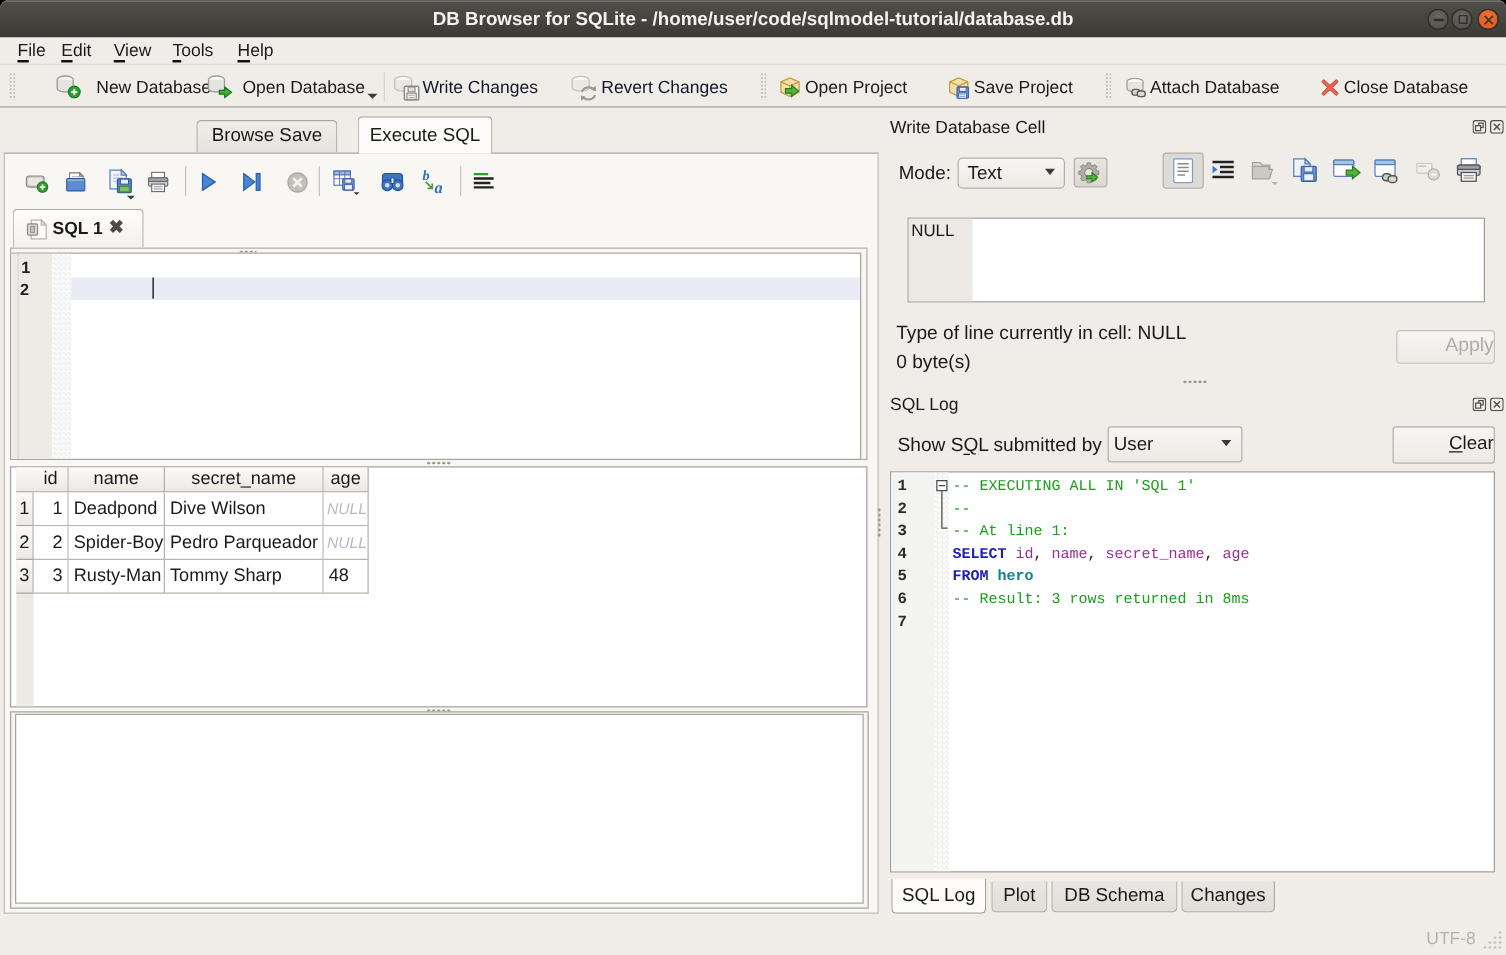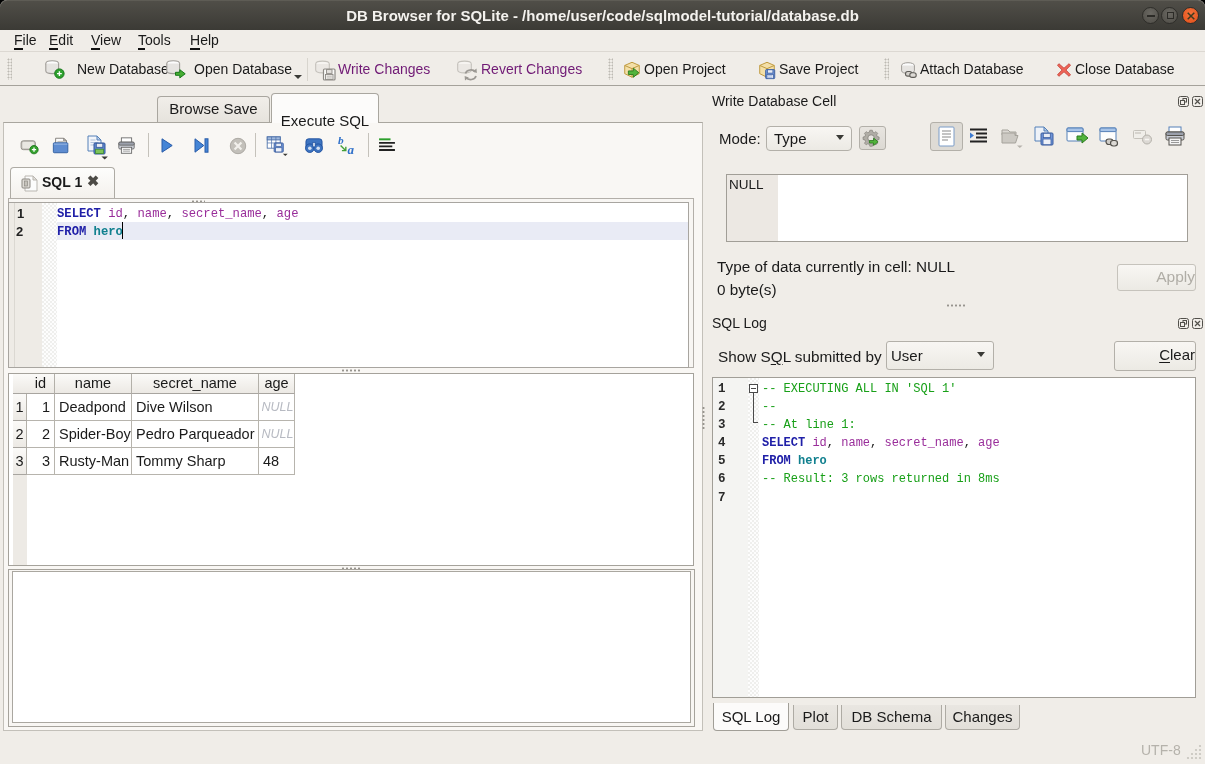--- a/index.html
+++ b/index.html
@@ -11,21 +11,21 @@
 .wbtn{position:absolute;top:6px;width:17px;height:17px;border-radius:50%;background:radial-gradient(circle at 50% 35%,#6a6862,#4e4c46);border:1px solid #2e2d29}
 .wbtn.close{background:radial-gradient(circle at 50% 35%,#f4713a,#e1501a)}
 .wsym{position:absolute;color:#2c2b27;font-weight:bold}
 
 #menubar{position:absolute;left:0;top:30px;width:1205px;height:22px;background:#f0ede8;border-bottom:1px solid #dcd8d2}
 .mitem{position:absolute;top:2px}
 .mitem u{text-decoration:none;border-bottom:2px solid #111;padding-bottom:0px}
 
 #toolbar{position:absolute;left:0;top:53px;width:1205px;height:33px;background:#f0ede8;border-bottom:1px solid #a5a29b}
 .tbtxt{position:absolute;top:8px;white-space:nowrap}
-.tbtxt.dis{color:#701a75}
+.tbtxt.dis{color:#0f172a}
 .grip{position:absolute;width:5px;background-image:radial-gradient(circle,#bdbab3 0.9px,transparent 1.1px);background-size:3px 3px}
 .vsep{position:absolute;width:1px;background:#d8d5ce}
 
 .tab{position:absolute;border:1px solid #a9a69f;border-bottom:none;border-radius:4px 4px 0 0;background:linear-gradient(#f1eee9,#e6e3dd);text-align:center;font-size:15px}
 .tab.active{background:#fcfbfa}
 
 #paneframe{position:absolute;left:3px;top:122px;width:700px;height:609px;border:1px solid #c3c0b9;border-top:1px solid #a9a69f;background:#f9f7f4}
 
 .wbox{position:absolute;background:#fff;border:1px solid #a5a29b}
 .mono{font-family:"Liberation Mono",monospace}
@@ -130,21 +130,21 @@
           <rect x="9.8" y="10.8" width="6.4" height="4.6" rx="2.2" fill="#dedbd6" stroke="#5f5d58" stroke-width="1.1"></rect>
         </svg></span>
   <span class="tbtxt" style="left:920px">Attach Database</span>
   <span id="ic-closedb" class="icon" style="left:1057px;top:10px"><svg width="14" height="14" viewBox="0 0 14 14">
           <path d="M1.9 0.7 L7 5.2 L12.1 0.7 L13.5 2.3 L8.9 7 L13.5 11.7 L12.1 13.3 L7 8.8 L1.9 13.3 L0.5 11.7 L5.1 7 L0.5 2.3 Z" fill="#ee6558" stroke="#c23a30" stroke-width="0.8"></path>
         </svg></span>
   <span class="tbtxt" style="left:1075px">Close Database</span>
 </div>
 
 <div class="tab" style="left:157px;top:96px;width:113px;height:26px;padding-top:3px">Browse Save</div>
-<div class="tab active" style="left:271px;top:93px;width:108px;height:30px;padding-top:18px;z-index:3">Execute SQL</div>
+<div class="tab active" style="left:286px;top:93px;width:108px;height:30px;padding-top:6px;z-index:3">Execute SQL</div>
 <div id="paneframe"></div>
 
 <div id="sqlicons" class="abs" style="left:8px;top:130px;width:688px;height:34px">
 <span class="icon" style="left:12px;top:9px"><svg width="20" height="16" viewBox="0 0 22 18">
           <rect x="1" y="2" width="16" height="10" rx="2.5" fill="#c9c6c0" stroke="#8d8a84"></rect>
           <rect x="2.5" y="3.5" width="13" height="7" rx="1.5" fill="#e9e7e2"></rect>
           <circle cx="15.5" cy="12" r="4.7" fill="#33a02c" stroke="#1e7a1e"></circle>
           <path d="M15.5 9.6 v4.8 M13.1 12 h4.8" stroke="#fff" stroke-width="1.5"></path>
         </svg></span>
 <span class="icon" style="left:44px;top:6px"><svg width="19" height="19" viewBox="0 0 21 21">
@@ -224,22 +224,20 @@
 
 <div class="abs" style="left:8px;top:198px;width:686px;height:170px;border:1px solid #b3afa9;background:#f8f6f3"></div>
 <div class="dots-h" style="left:191px;top:200px;width:14px"></div>
 <div class="wbox" style="left:8px;top:202px;width:681px;height:166px;border-color:#a8a5a0"></div>
 <div class="abs" style="left:9px;top:203px;width:33px;height:164px;background:#eeebe6"></div>
 <div class="abs" style="left:14px;top:203px;width:1px;height:164px;background:#dbd8d2"></div>
 <div class="abs" style="left:42px;top:203px;width:15px;height:164px;background:repeating-conic-gradient(#efefed 0% 25%,#fdfdfd 0% 50%);background-size:4px 4px"></div>
 <span class="abs" style="left:17px;top:206px;font-size:13px;font-weight:bold;color:#222">1</span>
 <span class="abs" style="left:16px;top:224px;font-size:13px;font-weight:bold;color:#222">2</span>
 <div class="abs" style="left:57px;top:222px;width:631px;height:18px;background:#e9ebf5"></div>
-<div class="abs mono" style="left:57px;top:205px;font-size:12.2px;line-height:18px;white-space:pre"><span class="kw">SELECT</span> <span class="idt">id</span>, <span class="idt">name</span>, <span class="idt">secret_name</span>, <span class="idt">age</span>
-<span class="kw">FROM</span> <span class="tbl">hero</span></div>
 <div class="abs" style="left:121.5px;top:222px;width:1.5px;height:17px;background:#000"></div>
 <div class="dots-h" style="left:341px;top:369px;width:20px"></div>
 
 <div class="wbox" style="left:8px;top:373px;width:686px;height:193px;border-color:#a5a29b"></div>
 <div class="abs" style="left:13px;top:374px;width:14px;height:191px;background:#edeae5"></div>
 <div id="rtable">
 <div class="hcell" style="left:13px;top:374px;width:14px;height:20px;border-right:none"></div>
 <div class="hcell" style="left:27px;top:374px;width:28px;height:20px;padding-top:1px">id</div>
 <div class="hcell" style="left:55px;top:374px;width:77px;height:20px;padding-top:1px">name</div>
 <div class="hcell" style="left:132px;top:374px;width:127px;height:20px;padding-top:1px">secret_name</div>
@@ -270,21 +268,21 @@
         <rect x="0.5" y="0.5" width="10" height="10" rx="2" fill="none" stroke="#52504b"></rect>
         <rect x="5" y="2.5" width="3.5" height="3.5" fill="none" stroke="#52504b"></rect>
         <rect x="2.5" y="4.5" width="4" height="4" fill="#f2efea" stroke="#52504b"></rect>
       </svg></span>
 <span class="icon" style="left:1192px;top:94px"><svg width="11" height="11" viewBox="0 0 11 11">
         <rect x="0.5" y="0.5" width="10" height="10" rx="2" fill="none" stroke="#52504b"></rect>
         <path d="M3 3 L8 8 M8 3 L3 8" stroke="#52504b" stroke-width="1.2"></path>
       </svg></span>
 <span class="abs" style="left:719px;top:130px;font-size:15px">Mode:</span>
 <div class="combo" style="left:766px;top:126px;width:86px;height:25px;border-radius:4px"></div>
-<span class="abs" style="left:774px;top:130px;font-size:15px">Type</span>
+<span class="abs" style="left:774px;top:130px;font-size:15px">Text</span>
 <span class="carrow" style="left:836px;top:135px"></span>
 <div class="btn" style="left:859px;top:126px;width:27px;height:24px;background:linear-gradient(#e8e5e0,#dcd9d3)"></div>
 <span id="ic-import" class="icon" style="left:862px;top:129px"><svg width="19" height="19" viewBox="0 0 23 23">
         <g fill="#b0ada6" stroke="#807d77" stroke-width="0.8">
           <path d="M9.5 1.5 h3 l0.5 2.2 2 0.8 1.9 -1.3 2.1 2.1 -1.3 1.9 0.8 2 2.2 0.5 v3 l-2.2 0.5 -0.8 2 1.3 1.9 -2.1 2.1 -1.9 -1.3 -2 0.8 -0.5 2.2 h-3 l-0.5 -2.2 -2 -0.8 -1.9 1.3 -2.1 -2.1 1.3 -1.9 -0.8 -2 -2.2 -0.5 v-3 l2.2 -0.5 0.8 -2 -1.3 -1.9 2.1 -2.1 1.9 1.3 2 -0.8 z"></path>
         </g>
         <circle cx="11" cy="11" r="4" fill="#e8e5e0" stroke="#807d77"></circle>
         <path d="M9 14 h5 v-3 l5.5 4.5 -5.5 4.5 v-3 h-5 z" fill="#52b43c" stroke="#2a7a1e"></path>
       </svg></span>
 <div class="btn" style="left:930px;top:122px;width:33px;height:29px;background:#dedbd5"></div>
@@ -331,21 +329,21 @@
           <rect x="2" y="6" width="18" height="8" rx="1.5" fill="#c9ccd4" stroke="#55534e"></rect>
           <rect x="2" y="6" width="18" height="3.5" rx="1.5" fill="#9ba0ac" stroke="#55534e"></rect>
           <rect x="5" y="12" width="12" height="7" fill="#f4f4f4" stroke="#55534e"></rect>
           <path d="M7 14.5 h8 M7 16.5 h8" stroke="#999" stroke-width="1"></path>
         </svg></span>
 </div>
 
 <div class="wbox" style="left:726px;top:174px;width:462px;height:68px;border-color:#a19e97"></div>
 <div class="abs" style="left:727px;top:175px;width:51px;height:66px;background:#ece8e3"></div>
 <span class="abs" style="left:729px;top:177px;font-size:13.5px">NULL</span>
-<span class="abs" style="left:717px;top:258px;font-size:15.3px">Type of data currently in cell: NULL</span>
+<span class="abs" style="left:717px;top:258px;font-size:15.3px">Type of line currently in cell: NULL</span>
 <span class="abs" style="left:717px;top:281px;font-size:15.3px">0 byte(s)</span>
 <div class="btn dis" style="left:1117px;top:264px;width:79px;height:27px;padding-top:3px;font-size:15.5px">Apply</div>
 <div class="dots-h" style="left:946px;top:304px;width:20px"></div>
 <span class="abs" style="left:712px;top:315px">SQL Log</span>
 <span class="icon" style="left:1178px;top:316px"><svg width="11" height="11" viewBox="0 0 11 11">
         <rect x="0.5" y="0.5" width="10" height="10" rx="2" fill="none" stroke="#52504b"></rect>
         <rect x="5" y="2.5" width="3.5" height="3.5" fill="none" stroke="#52504b"></rect>
         <rect x="2.5" y="4.5" width="4" height="4" fill="#f2efea" stroke="#52504b"></rect>
       </svg></span>
 <span class="icon" style="left:1192px;top:316px"><svg width="11" height="11" viewBox="0 0 11 11">

